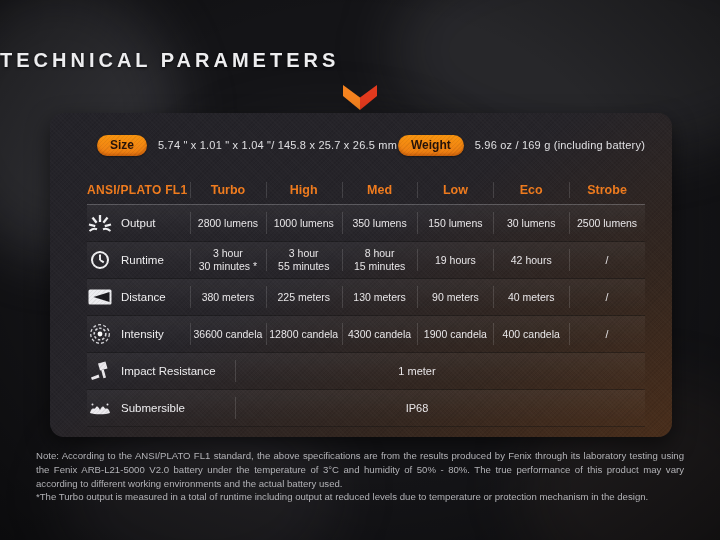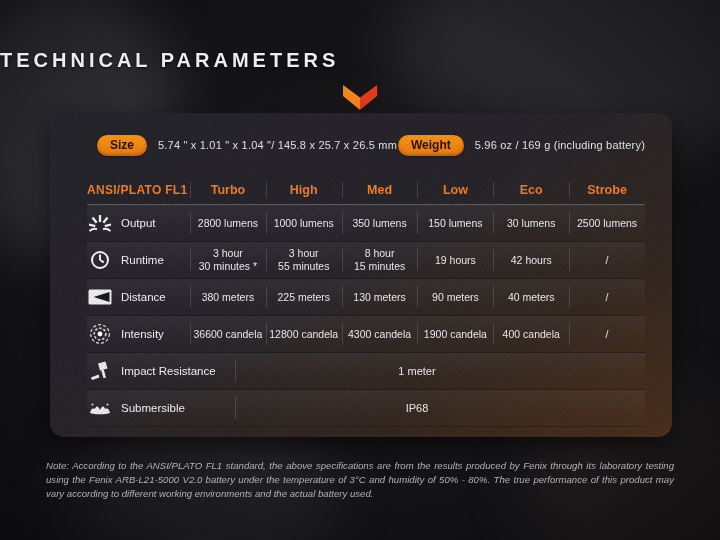--- a/index.html
+++ b/index.html
@@ -70,21 +70,21 @@
   }
   .thead .label-cell { font-size:12px; font-weight:bold; color:#f37d1e; letter-spacing:0.3px; }
   .thead .val { font-size:12.5px; font-weight:bold; color:#f37d1e; }
   .row-label { font-size:11.5px; color:#f2f1f3; }
   .icon-box { width:26px; display:flex; justify-content:center; align-items:center; margin-right:8px; }
 
   .notes {
     position:absolute; left:36px; top:449px; width:648px;
     font-size:9.6px; line-height:13.8px; color:#b2b2b6; text-align:justify;
   }
-  .notes p { margin:10px;font-style:italic; }
+  .notes p { margin:0; }
 </style>
 </head>
 <body>
 
 <div class="bg">
   <div class="blob b1"></div>
     <div class="blob b2"></div>
     <div class="blob b3"></div>
   <div class="blob b4"></div>
     <div class="blob b5"></div>
@@ -236,13 +236,14 @@
         <span class="row-label">Submersible</span>
       </div>
       <div class="cell val spanv">IP68</div>
     </div>
 
   </div>
 </div>
 
 <div class="notes">
   <p>Note: According to the ANSI/PLATO FL1 standard, the above specifications are from the results produced by Fenix through its laboratory testing using the Fenix ARB-L21-5000 V2.0 battery under the temperature of 3°C and humidity of 50% - 80%. The true performance of this product may vary according to different working environments and the actual battery used.</p>
+  <p>*The Turbo output is measured in a total of runtime including output at reduced levels due to temperature or protection mechanism in the design.</p>
 </div>
 
 </body></html>

